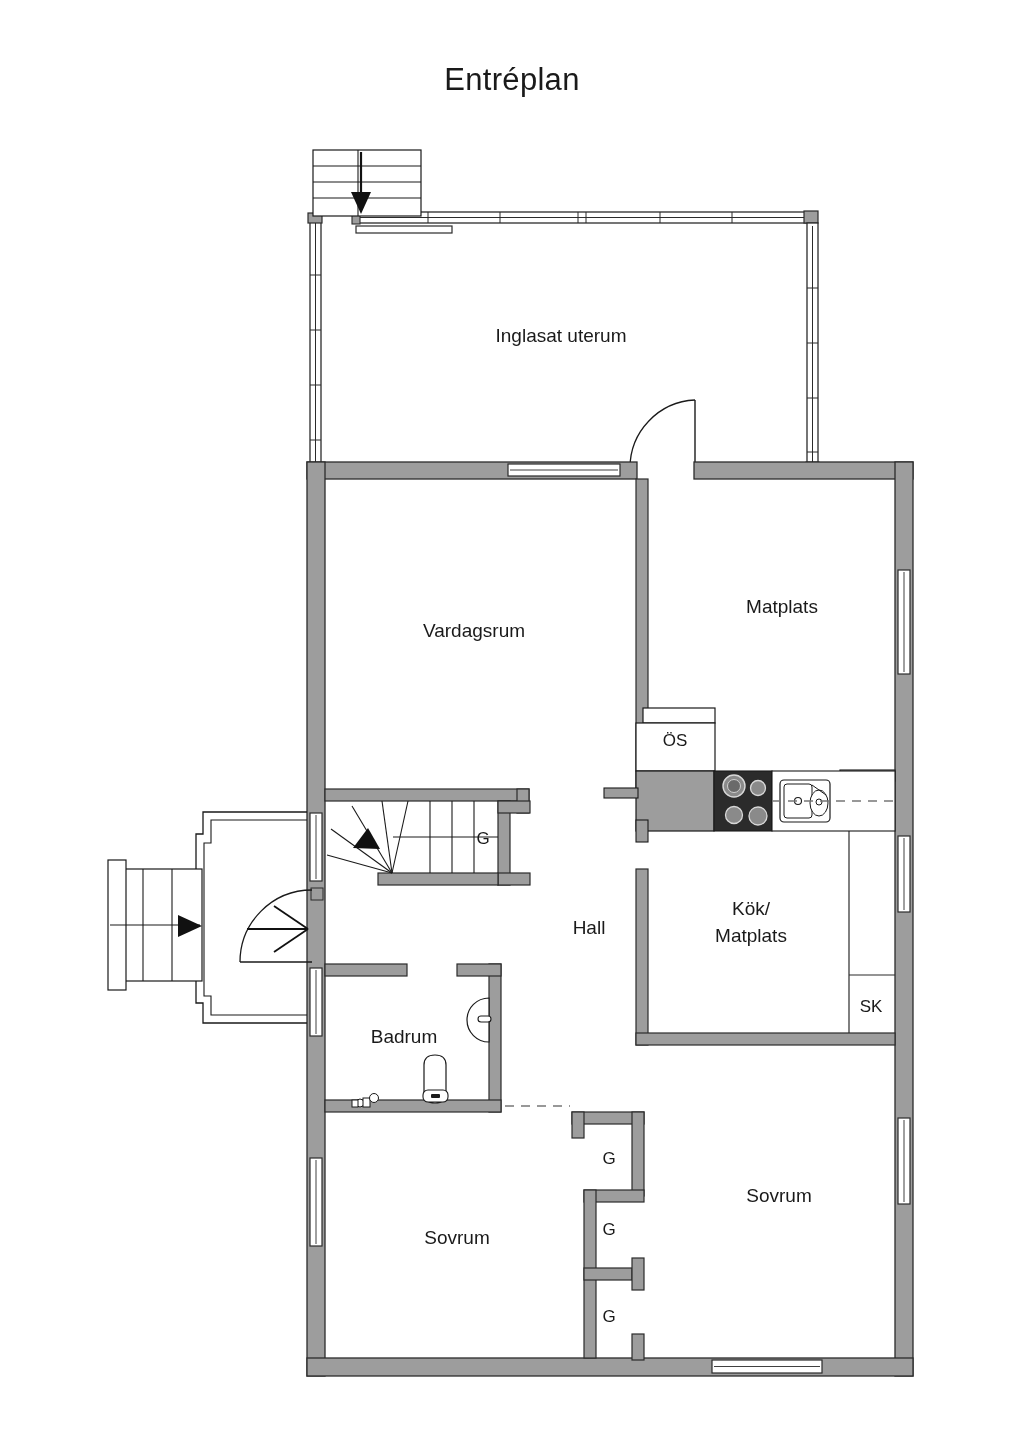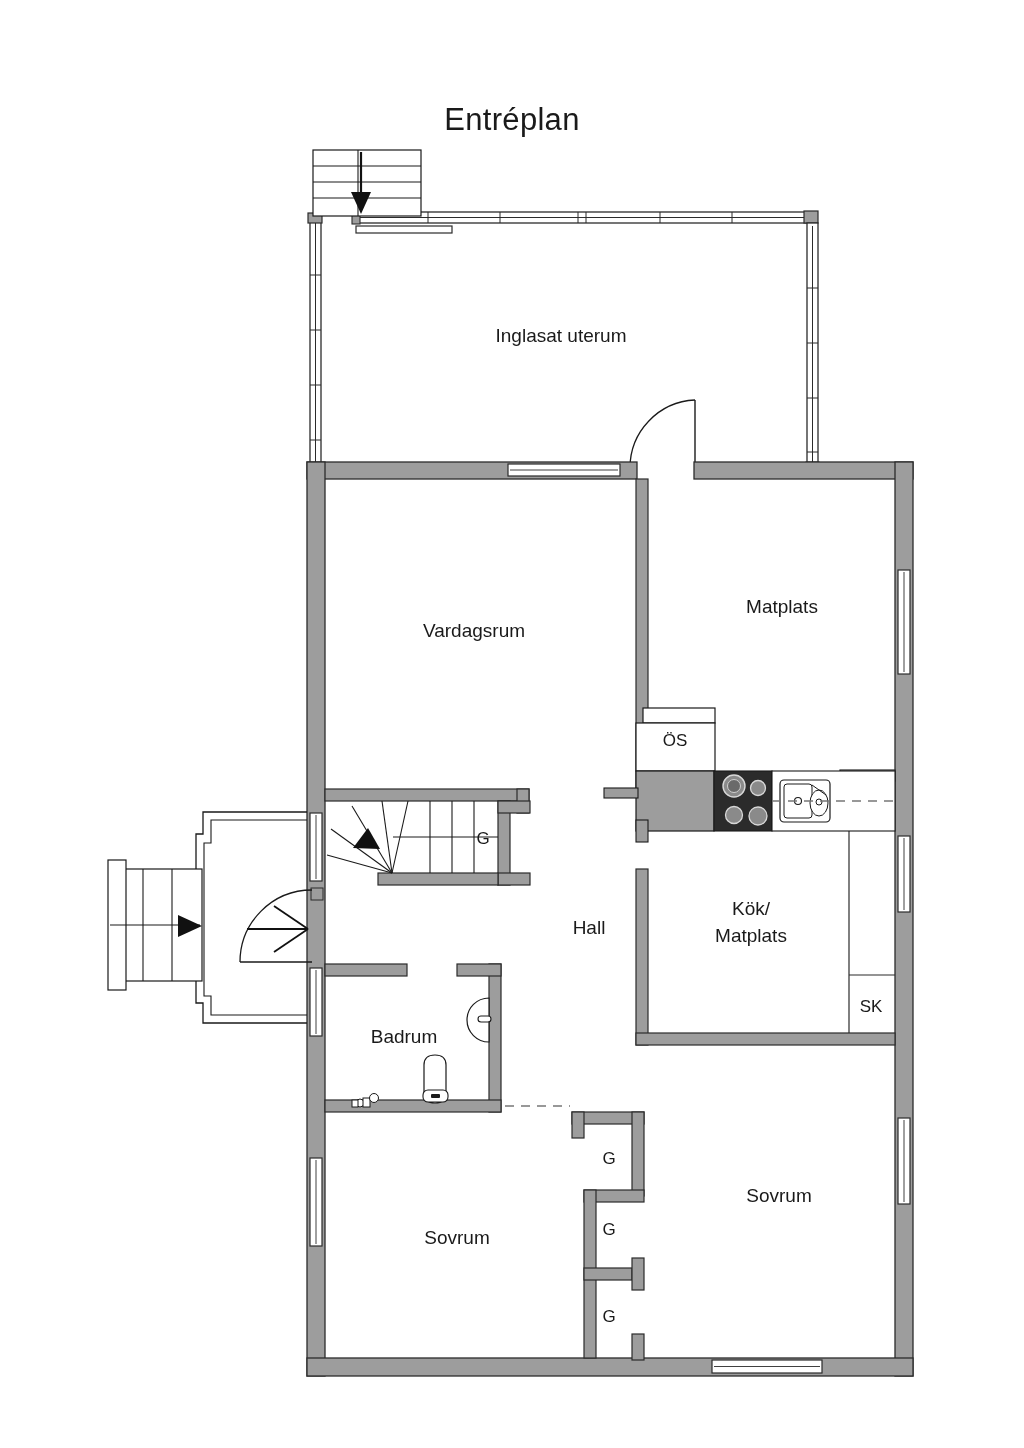--- a/index.html
+++ b/index.html
@@ -24,21 +24,20 @@
   .plan-title {
     position: absolute;
     left: 0;
     top: 62px;
     width: 1024px;
     text-align: center;
     font-size: 31px;
     font-weight: 400;
     color: #1a1a1a;
     letter-spacing: 0.3px;
-    margin-top: 40px;
   }
   svg {
     position: absolute;
     left: 0;
     top: 0;
     display: block;
   }
   text.room-label {
     font-family: "Liberation Sans", sans-serif;
     font-size: 19px;

